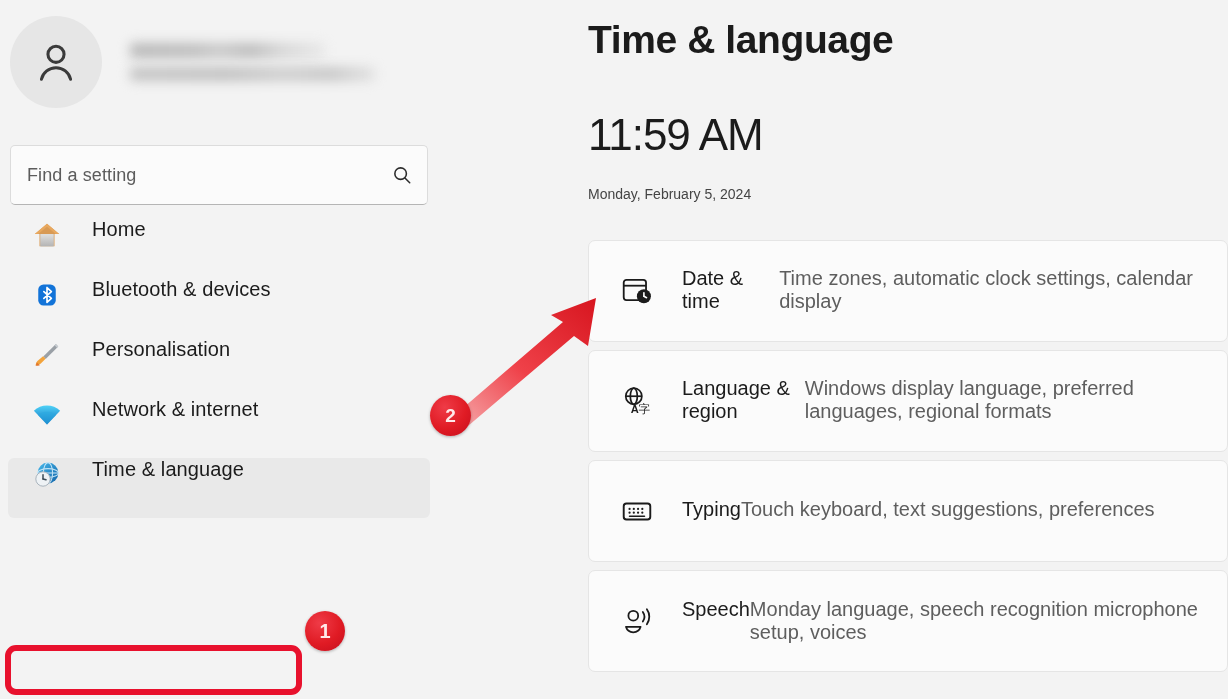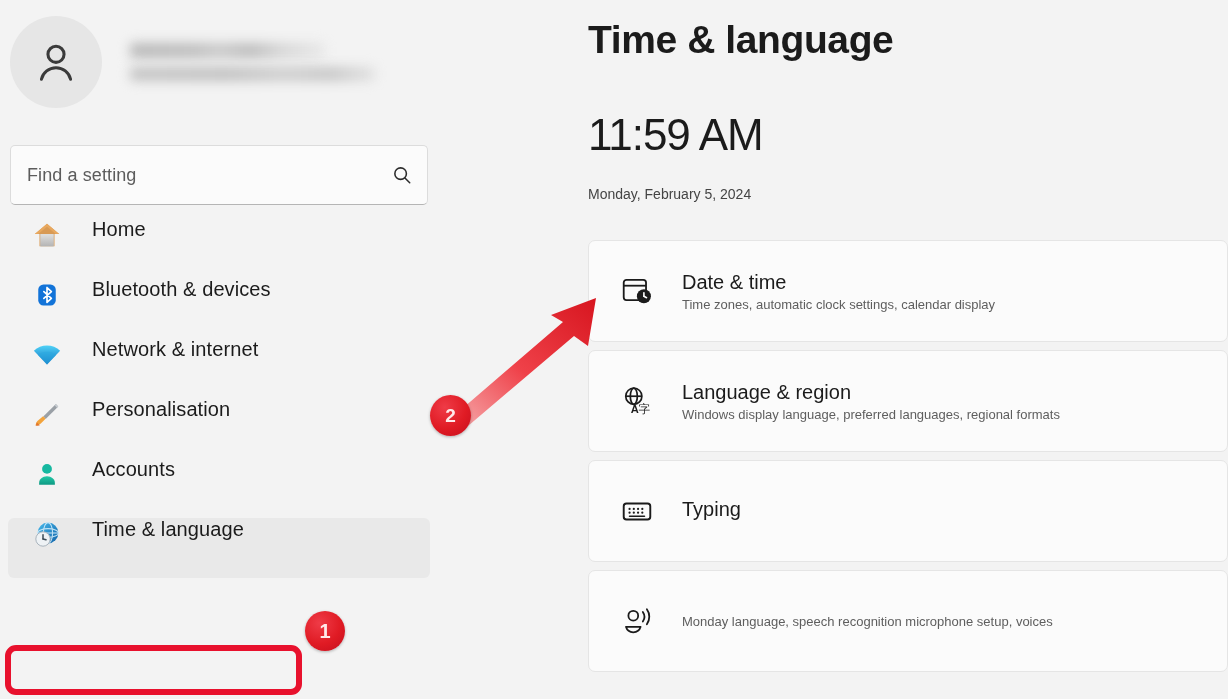--- a/index.html
+++ b/index.html
@@ -51,23 +51,23 @@
   .clock { position: absolute; left: 0; top: 110px; font-size: 44px; color: #1b1b1b; letter-spacing: -1px; }
   .date { position: absolute; left: 0; top: 186px; font-size: 14px; color: #444; }
 
   .cards { position: absolute; left: 0; top: 240px; width: 640px; }
   .card {
     position: relative; height: 102px; margin-bottom: 8px; width: 640px;
     background: #fbfbfb; border: 1px solid #e5e5e5; border-radius: 7px;
     display: flex; align-items: center; padding-left: 26px;
   }
   .card .cico { width: 44px; height: 44px; flex: none; display: flex; align-items: center; justify-content: center; }
-  .card .ctext { margin-left: 23px; display: flex; flex-direction: column; }
+  .card .ctext { margin-left: 23px; display: flex; flex-direction: row; }
   .card .ctitle { font-size: 20px; color: #1b1b1b; margin-bottom: 3px; }
-  .card .csub { font-size: 13px; color: #5e5e5e; }
+  .card .csub { font-size: 20px; color: #5e5e5e; }
 
   
   .anno-box {
     position: absolute; left: 5px; top: 645px; width: 297px; height: 50px;
     border: 6px solid #e8112d; border-radius: 11px; pointer-events: none;
   }
   .badge {
     position: absolute; border-radius: 50%; background: radial-gradient(circle at 36% 30%, #ef3b47 0%, #e01b24 55%, #c40d1c 100%);
     color: #ffe9ea; display: flex; align-items: center; justify-content: center;
     font-size: 20px; font-weight: bold; box-shadow: 0 1px 3px rgba(0,0,0,.28);
@@ -131,61 +131,46 @@
             <rect x="6" y="4" width="20" height="24" rx="6" fill="#1273d8"></rect>
             <path d="M16 7.5v17l5-4.6-8.6-7.8M16 7.5l5 4.6-8.6 7.8" fill="none" stroke="#fff" stroke-width="1.9" stroke-linejoin="round" stroke-linecap="round"></path>
           </svg>
         </span>
         <span class="lbl">Bluetooth &amp; devices</span>
       </div>
 
       <div class="nav-item">
         <span class="ico">
           <svg width="30" height="30" viewBox="0 0 32 32">
+            <path d="M25.5 4.2 28 6.8 14.6 20.2l-2.6-2.6z" fill="#9aa0a6"></path>
+            <path d="M25.5 4.2 28 6.8l-1.4 1.4-2.5-2.6z" fill="#c7ccd1"></path>
+            <path d="M11.8 17.4 14.5 20 9.4 25a5 5 0 0 1-3.4 1.4l-2.2.1 1-2.4a5 5 0 0 1 1-1.6z" fill="#f2a33c"></path>
+            <path d="M5 23.6 8.4 27a5 5 0 0 1-2.4.4l-2.2.1 1-2.4z" fill="#e2762a"></path>
+          </svg>
+        </span>
+        <span class="lbl">Personalisation</span>
+      </div>
+
+      <div class="nav-item">
+        <span class="ico">
+          <svg width="30" height="30" viewBox="0 0 32 32">
             <path d="M16 26 2 11.5A20 20 0 0 1 30 11.5z" fill="url(#ng)"></path>
             <path d="M16 26 6.5 16.2a14 14 0 0 1 19 0z" fill="#2aa9e0" opacity=".55"></path>
             <defs>
                 <linearGradient id="ng" x1="0" y1="0" x2="0" y2="1">
               <stop offset="0" stop-color="#4fd2f7"></stop>
                   <stop offset="1" stop-color="#0f6fbf"></stop>
             </linearGradient>
               </defs>
           </svg>
         </span>
         <span class="lbl">Network &amp; internet</span>
       </div>
 
-      <div class="nav-item">
-        <span class="ico">
-          <svg width="30" height="30" viewBox="0 0 32 32">
-            <path d="M25.5 4.2 28 6.8 14.6 20.2l-2.6-2.6z" fill="#9aa0a6"></path>
-            <path d="M25.5 4.2 28 6.8l-1.4 1.4-2.5-2.6z" fill="#c7ccd1"></path>
-            <path d="M11.8 17.4 14.5 20 9.4 25a5 5 0 0 1-3.4 1.4l-2.2.1 1-2.4a5 5 0 0 1 1-1.6z" fill="#f2a33c"></path>
-            <path d="M5 23.6 8.4 27a5 5 0 0 1-2.4.4l-2.2.1 1-2.4z" fill="#e2762a"></path>
-          </svg>
-        </span>
-        <span class="lbl">Personalisation</span>
-      </div>
-
-
-      <div class="nav-item">
-        <span class="ico">
-          <svg width="28" height="28" viewBox="0 0 32 32">
-            <circle cx="16" cy="9" r="5.6" fill="#16b8a0"></circle>
-            <path d="M16 17.4c5.2 0 9 3.4 9 7.6v2H7v-2c0-4.2 3.8-7.6 9-7.6z" fill="url(#ag)"></path>
-            <defs>
-                <linearGradient id="ag" x1="0" y1="0" x2="0" y2="1">
-              <stop offset="0" stop-color="#23c8a6"></stop>
-                  <stop offset="1" stop-color="#0e9a84"></stop>
-            </linearGradient>
-              </defs>
-          </svg>
-        </span>
-        <span class="lbl">Accounts</span>
-      </div>
+
 
       <div class="nav-item selected">
         <span class="ico">
           <svg width="32" height="32" viewBox="0 0 32 32">
             <circle cx="17" cy="14" r="10.4" fill="url(#gg)"></circle>
             <g fill="none" stroke="#cfeaf8" stroke-width="1.1" opacity=".9">
               <ellipse cx="17" cy="14" rx="10.4" ry="4.4"></ellipse>
               <ellipse cx="17" cy="14" rx="4.6" ry="10.4"></ellipse>
               <line x1="6.6" y1="14" x2="27.4" y2="14"></line>
             </g>
@@ -263,33 +248,35 @@
               <circle cx="9" cy="17.6" r="1.05"></circle>
                 <circle cx="13" cy="17.6" r="1.05"></circle>
               <circle cx="17" cy="17.6" r="1.05"></circle>
                 <circle cx="21" cy="17.6" r="1.05"></circle>
             </g>
             <line x1="9" y1="21" x2="23" y2="21" stroke-width="1.5" stroke-linecap="round"></line>
           </svg>
         </span>
         <span class="ctext">
           <span class="ctitle">Typing</span>
+          <span class="csub">Touch keyboard, text suggestions, preferences</span>
         </span>
       </div>
 
       <div class="card">
         <span class="cico">
           <svg width="34" height="34" viewBox="0 0 32 32" fill="none" stroke="#1b1b1b" stroke-width="1.7">
             <circle cx="12.5" cy="11" r="4.6"></circle>
             <path d="M5.6 21.5a7.2 7.2 0 0 0 13.8 0z" stroke-linejoin="round"></path>
             <path d="M21.5 7.5a8 8 0 0 1 0 9" stroke-linecap="round"></path>
             <path d="M25.3 5a12 12 0 0 1 0 14" stroke-linecap="round"></path>
           </svg>
         </span>
         <span class="ctext">
+          <span class="ctitle">Speech</span>
           <span class="csub">Monday language, speech recognition microphone setup, voices</span>
         </span>
       </div>
 
     </div>
   </div>
 
   <div class="anno-box"></div>
 
   <div class="badge badge-1">1</div>

